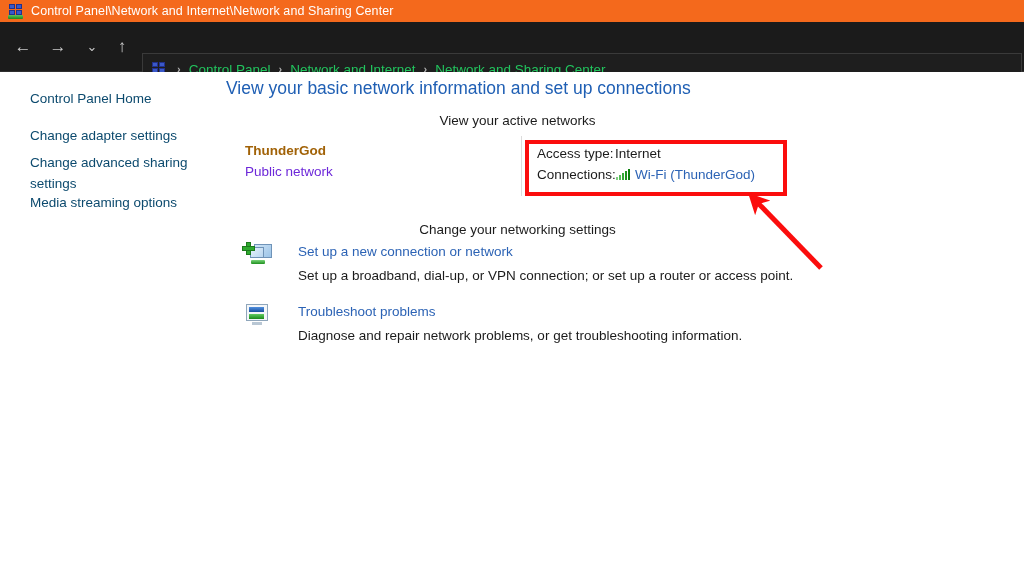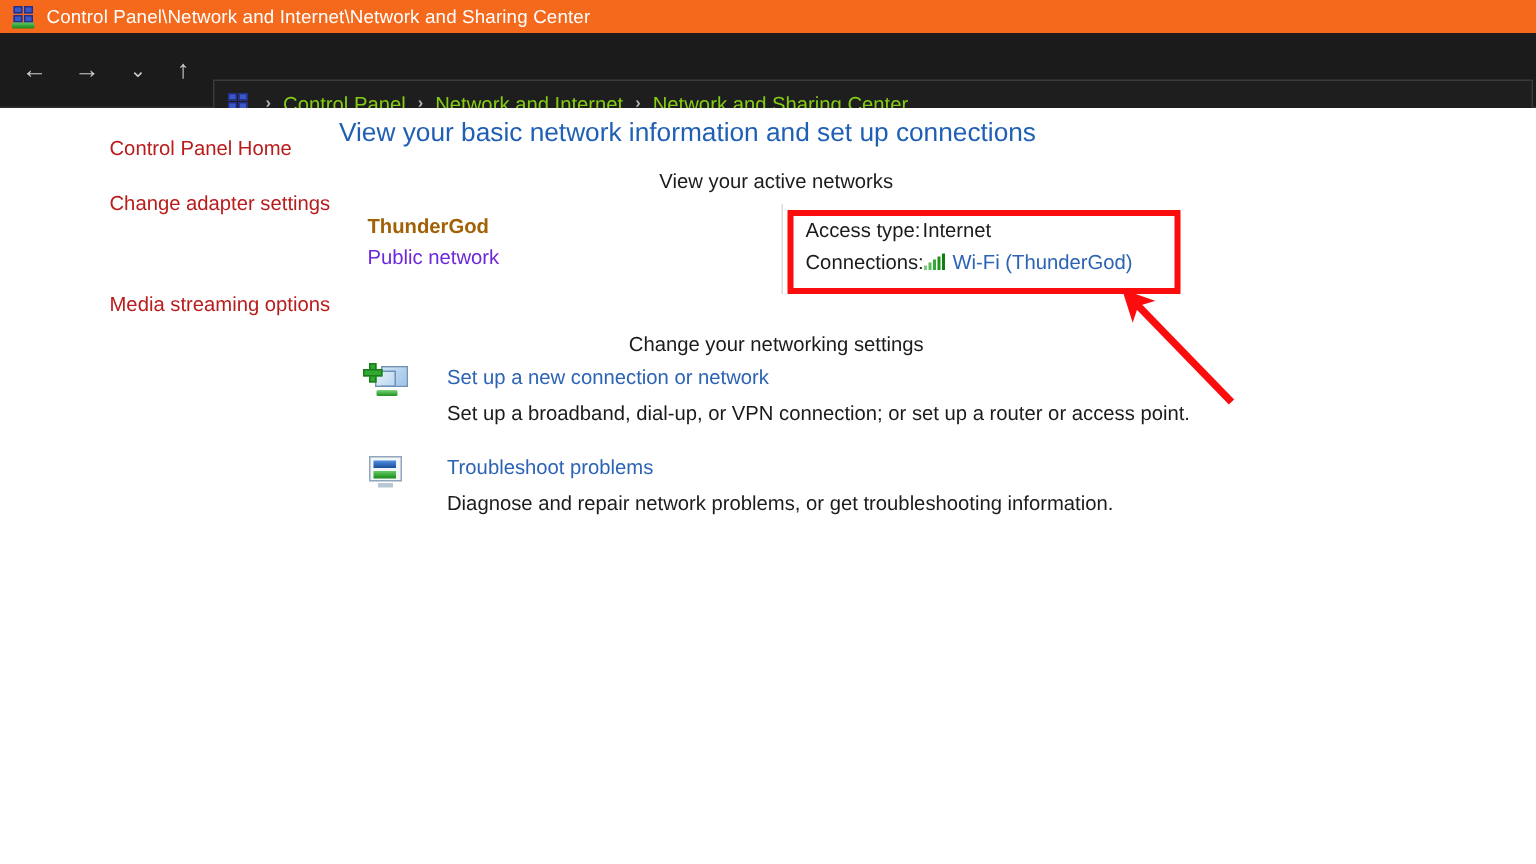--- a/index.html
+++ b/index.html
@@ -90,21 +90,21 @@
     left: 142px; top: 31px;
     width: 880px; height: 32px;
     background: #1e1e1e;
     border: 1px solid #3a3a3a;
     box-sizing: border-box;
     display: flex;
     align-items: center;
     padding-left: 8px;
   }
   #addressbar .crumb {
-    color: #84cc16;
+    color: #22c55e;
     font-size: 13.5px;
     white-space: nowrap;
   }
   #addressbar .sep {
     color: #b5b5b5;
     font-size: 11px;
     margin: 0 8px;
     font-weight: bold;
   }
   #addressbar .crumb-icon { margin-right: 2px; }
@@ -118,26 +118,25 @@
   }
 
   
   #sidebar {
     position: absolute;
     left: 0; top: 0;
     width: 225px; height: 504px;
   }
   .side-link {
     position: absolute;
-    color: #b91c1c;
+    color: #0c4a6e;
     font-size: 13.5px;
     line-height: 21px;
     width: 175px;
     cursor: default;
-    margin-left: 43px;
   }
   #side-home      { left: 30px; top: 16px; }
   #side-adapter   { left: 30px; top: 53px; }
   #side-advanced  { left: 30px; top: 80px; }
   #side-media     { left: 30px; top: 120px; }
 
   
   #main {
     position: absolute;
     left: 224px; top: 0;
@@ -375,20 +374,21 @@
     <span class="sep">›</span>
     <span class="crumb">Network and Sharing Center</span>
   </div>
 </div>
 
 <div id="content">
 
   <div id="sidebar">
     <div class="side-link" id="side-home">Control Panel Home</div>
     <div class="side-link" id="side-adapter">Change adapter settings</div>
+    <div class="side-link" id="side-advanced">Change advanced sharing settings</div>
     <div class="side-link" id="side-media">Media streaming options</div>
   </div>
 
   <div id="main">
 
     <div id="page-heading">View your basic network information and set up connections</div>
 
     <div class="section-head" id="sec-active">
       <span class="label">View your active networks</span>
       <span class="rule"></span>

